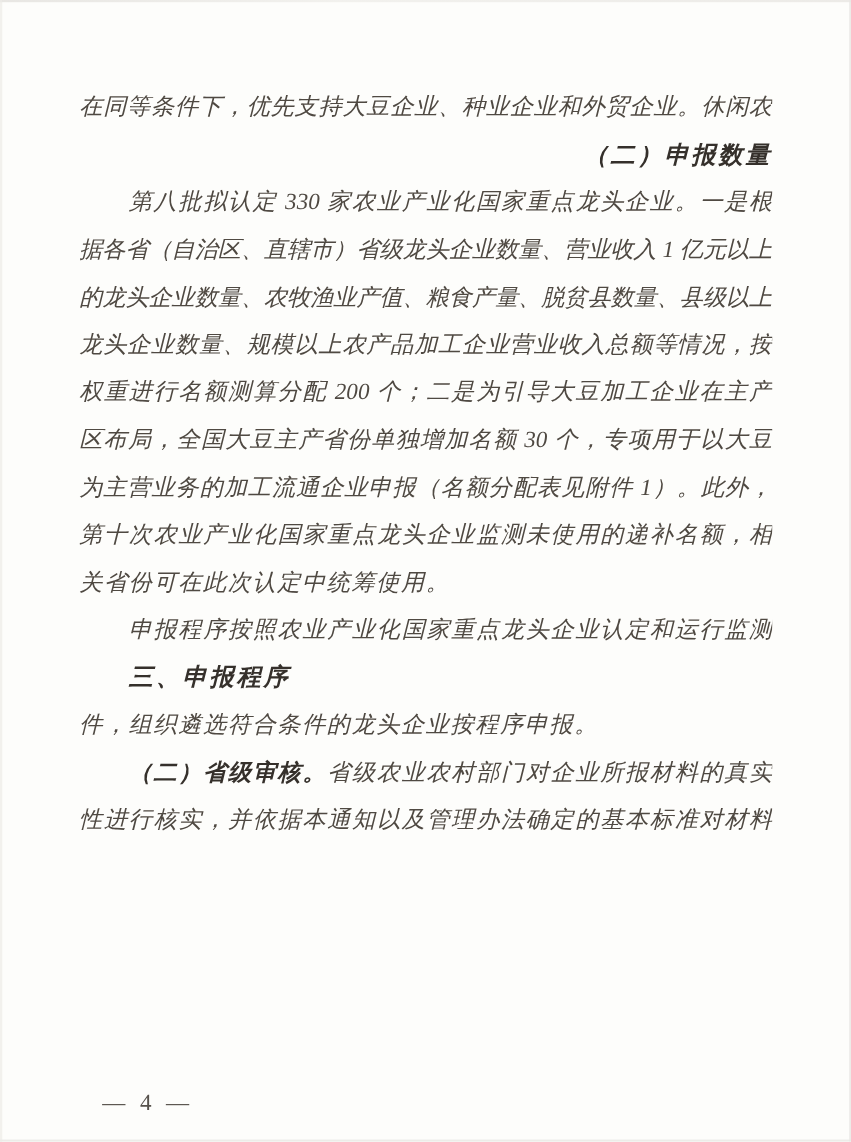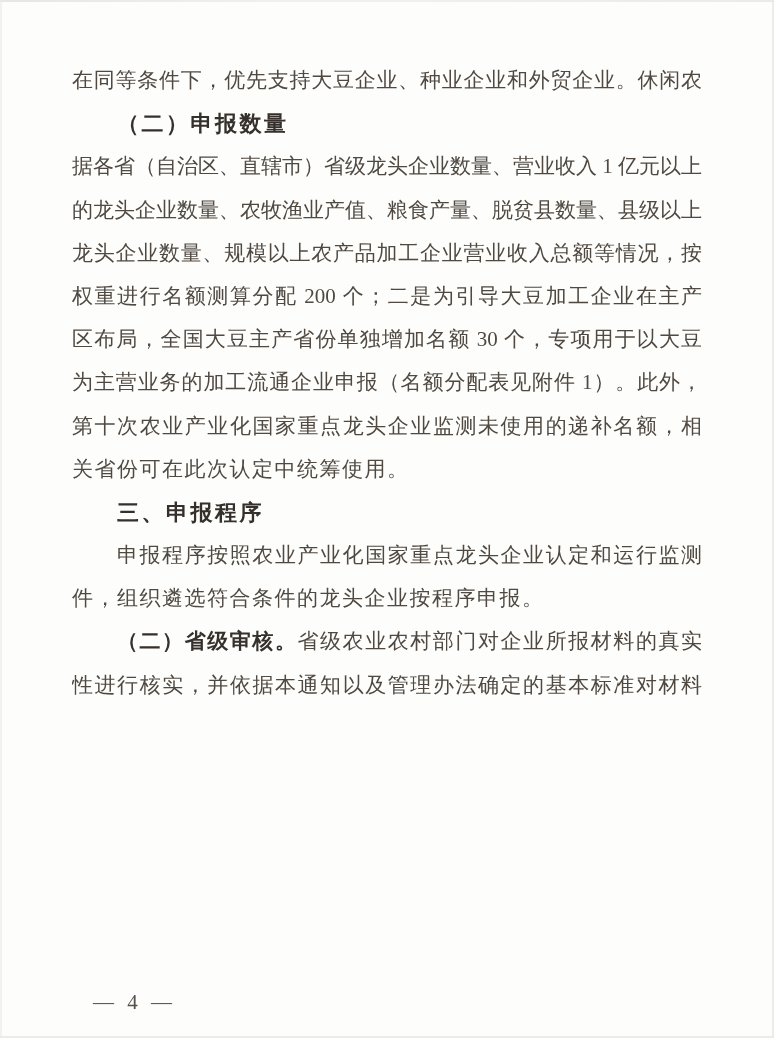--- a/index.html
+++ b/index.html
@@ -17,38 +17,38 @@
   }
   
   .edge{position:absolute;pointer-events:none;}
   .edge-top{top:0;left:0;width:100%;height:2px;background:linear-gradient(90deg,#e3e1dd,#efeeea 40%,#e8e6e2);opacity:.8;}
   .edge-bottom{bottom:0;left:0;width:100%;height:2px;background:#e9e7e3;opacity:.8;}
   .edge-left{top:0;left:0;width:2px;height:100%;background:#edebe7;opacity:.7;}
   .edge-right{top:0;right:0;width:2px;height:100%;background:#e9e7e3;opacity:.8;}
 
   .body-text{
     position:absolute;
-    left:72px;top:59px;width:630px;
+    left:72px;top:76px;width:630px;font-style:italic;
   }
   .line{
     height:43.2px;line-height:43.2px;
     font-size:21px;
     color:var(--text);
     white-space:normal;
     overflow:hidden;
   }
   .line.justify{
     text-align:justify;
     text-align-last:justify;
   }
   .line:not(.justify){letter-spacing:1.5px;}
   .line.indent{padding-left:45px;}
   .lead{font-weight:700;color:var(--heading);}
   .line.heading-kai{
-    font-weight:700;color:var(--heading);letter-spacing:2.5px;font-size:22px;
+    font-weight:700;color:var(--heading);letter-spacing:2.5px;font-size:22px;text-align:right;
   }
   .line.heading-hei{
     font-weight:700;color:var(--heading);letter-spacing:2.5px;font-size:22px;
     font-family:"Liberation Sans","DejaVu Sans",sans-serif;
   }
   .footer{
     position:absolute;left:93px;top:990px;
     font-size:21px;color:#56514b;letter-spacing:4px;
   }
 </style>
@@ -57,30 +57,31 @@
 
 <div class="page">
   <div class="edge edge-top"></div>
   <div class="edge edge-bottom"></div>
   <div class="edge edge-left"></div>
   <div class="edge edge-right"></div>
 
   <div class="body-text">
       <div class="line body justify">在同等条件下，优先支持大豆企业、种业企业和外贸企业。休闲农</div>
       <div class="line heading-kai indent">（二）申报数量</div>
+      <div class="line body justify indent">第八批拟认定 330 家农业产业化国家重点龙头企业。一是根</div>
       <div class="line body justify">据各省（自治区、直辖市）省级龙头企业数量、营业收入 1 亿元以上</div>
       <div class="line body justify">的龙头企业数量、农牧渔业产值、粮食产量、脱贫县数量、县级以上</div>
       <div class="line body justify">龙头企业数量、规模以上农产品加工企业营业收入总额等情况，按</div>
       <div class="line body justify">权重进行名额测算分配 200 个；二是为引导大豆加工企业在主产</div>
       <div class="line body justify">区布局，全国大豆主产省份单独增加名额 30 个，专项用于以大豆</div>
       <div class="line body justify">为主营业务的加工流通企业申报（名额分配表见附件 1）。此外，</div>
       <div class="line body justify">第十次农业产业化国家重点龙头企业监测未使用的递补名额，相</div>
       <div class="line body">关省份可在此次认定中统筹使用。</div>
+      <div class="line body justify indent">申报程序按照农业产业化国家重点龙头企业认定和运行监测</div>
       <div class="line heading-hei indent">三、申报程序</div>
-      <div class="line body justify indent">申报程序按照农业产业化国家重点龙头企业认定和运行监测</div>
       <div class="line body">件，组织遴选符合条件的龙头企业按程序申报。</div>
       <div class="line body justify indent"><span class="lead">（二）省级审核。</span>省级农业农村部门对企业所报材料的真实</div>
       <div class="line body justify">性进行核实，并依据本通知以及管理办法确定的基本标准对材料</div>
     </div>
 
   <div class="footer">
     <span>— 4 —</span>
   </div>
 </div>
 

